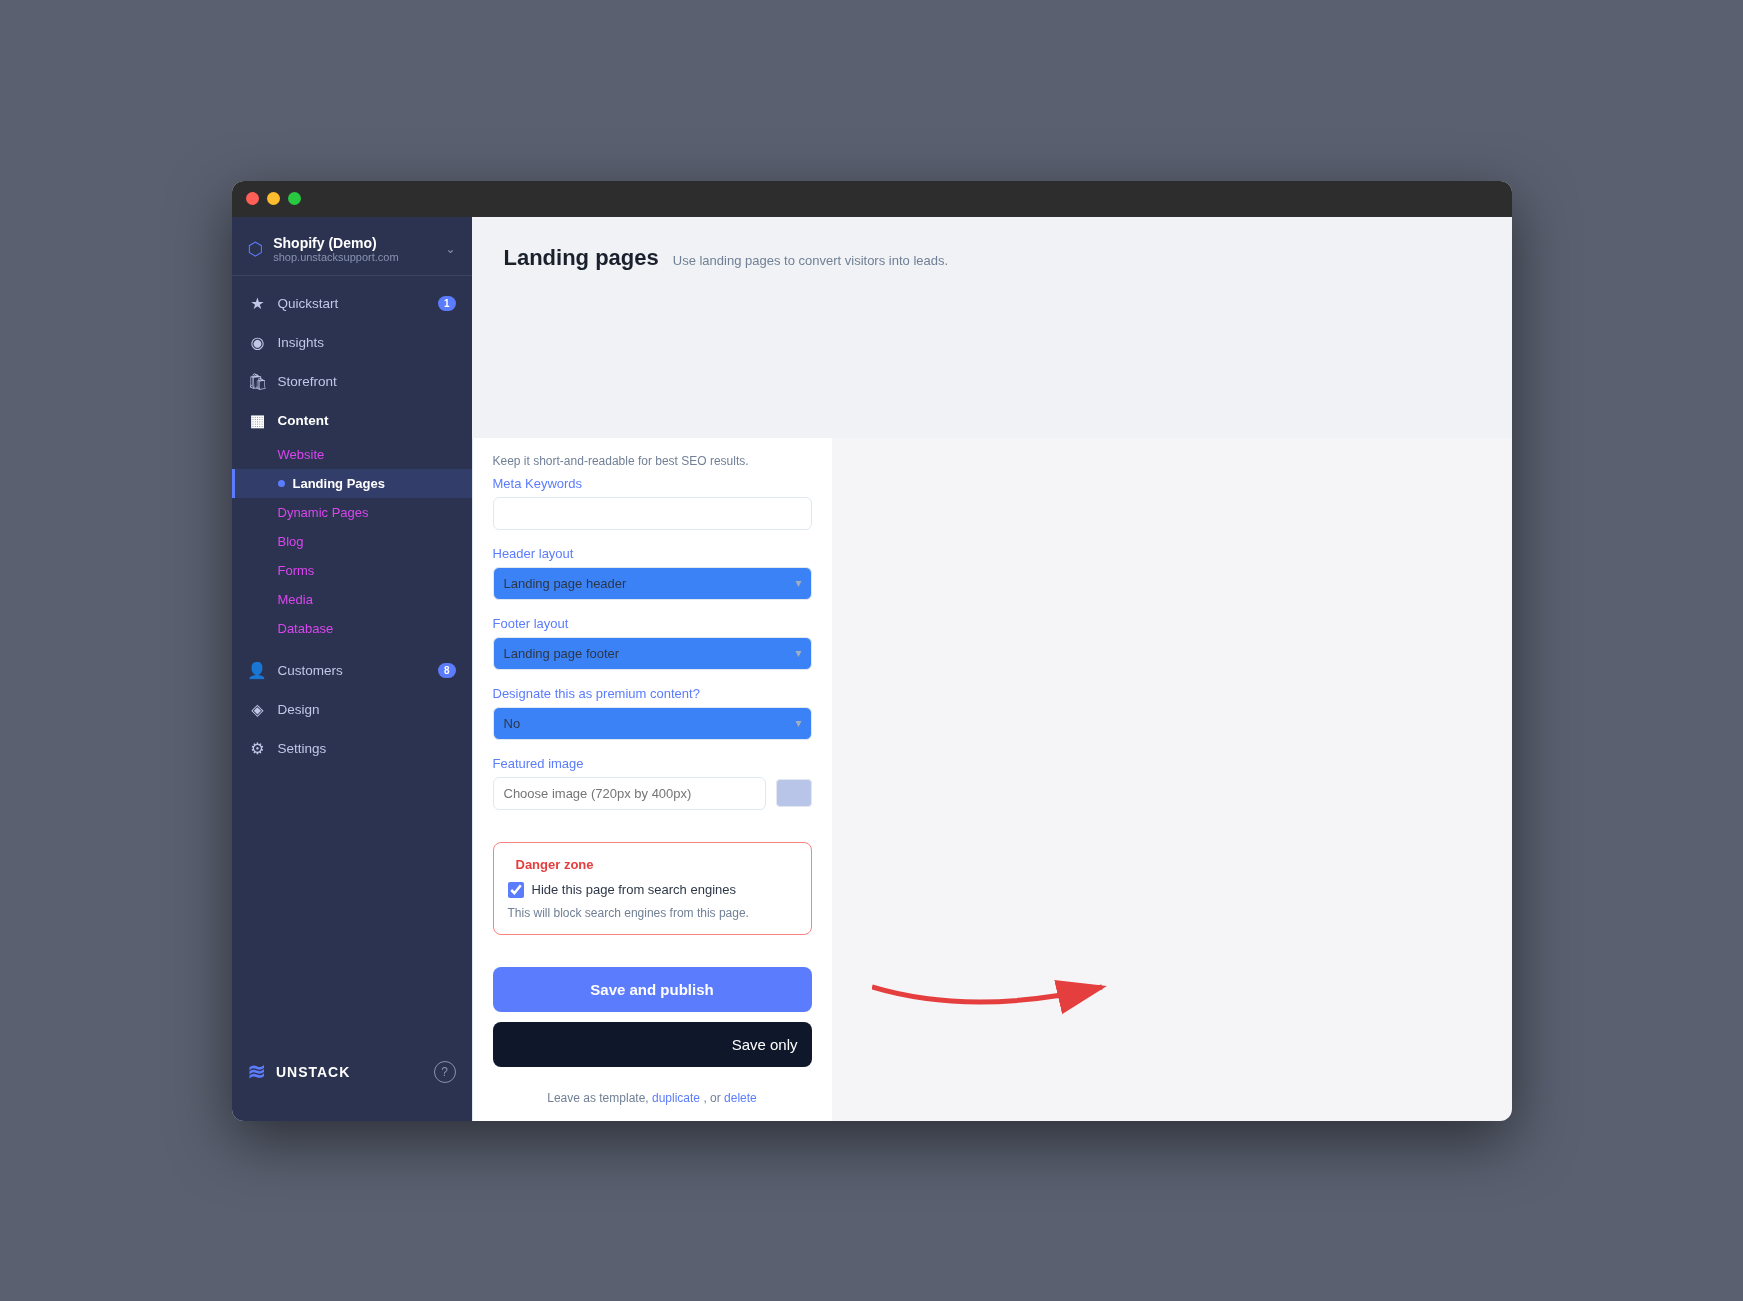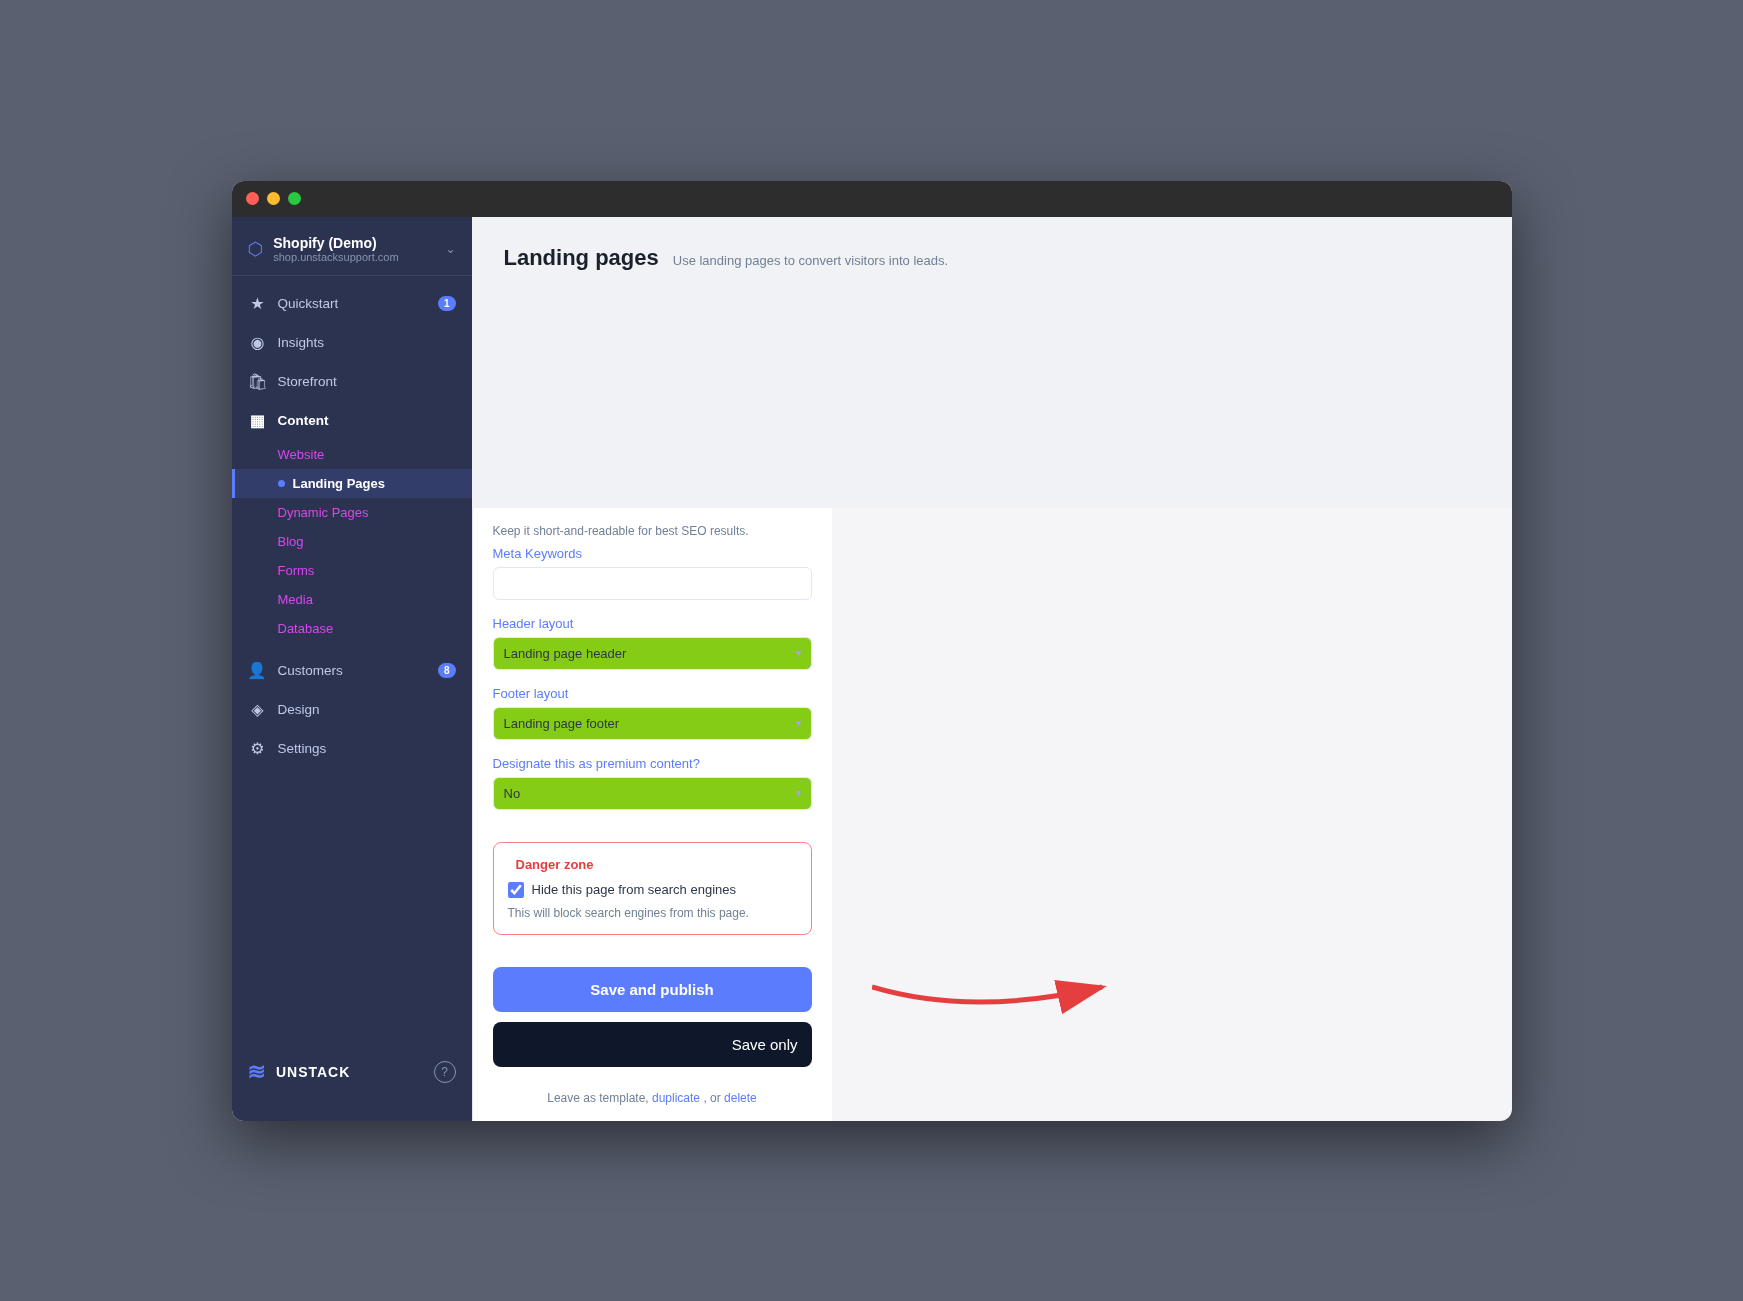--- a/index.html
+++ b/index.html
@@ -175,21 +175,21 @@
       background: #fff;
     }
     .panel-hint-small { font-size: 11.5px; color: #718096; margin-top: 4px; }
     .panel-select {
       width: 100%;
       padding: 8px 10px;
       border: 1px solid #e2e8f0;
       border-radius: 6px;
       font-size: 13px;
       color: #2d3748;
-      background: #84cc16;
+      background: #3b82f6;
       appearance: none;
       cursor: pointer;
     }
     .select-wrapper { position: relative; }
     .select-chevron {
       position: absolute;
       right: 10px; top: 50%;
       transform: translateY(-50%);
       color: #a0aec0;
       font-size: 12px;
@@ -445,20 +445,27 @@
             <div class="panel-label">Designate this as premium content?</div>
             <div class="select-wrapper">
               <select class="panel-select">
                 <option>No</option>
                 <option>Yes</option>
               </select>
               <span class="select-chevron">▾</span>
             </div>
           </div>
 
+          <div class="panel-field">
+            <div class="panel-label">Featured image</div>
+            <div class="featured-image-row">
+              <input type="text" class="featured-image-input panel-input" placeholder="Choose image (720px by 400px)" style="">
+              <div class="featured-image-thumb"></div>
+            </div>
+          </div>
         </div>
 
         <div class="danger-zone-section">
           <div class="danger-zone-title">Danger zone</div>
           <div class="danger-checkbox-row">
             <input type="checkbox" class="danger-checkbox" checked="" style="">
             <label class="danger-check-label">Hide this page from search engines</label>
           </div>
           <div class="danger-hint">This will block search engines from this page.</div>
         </div>

